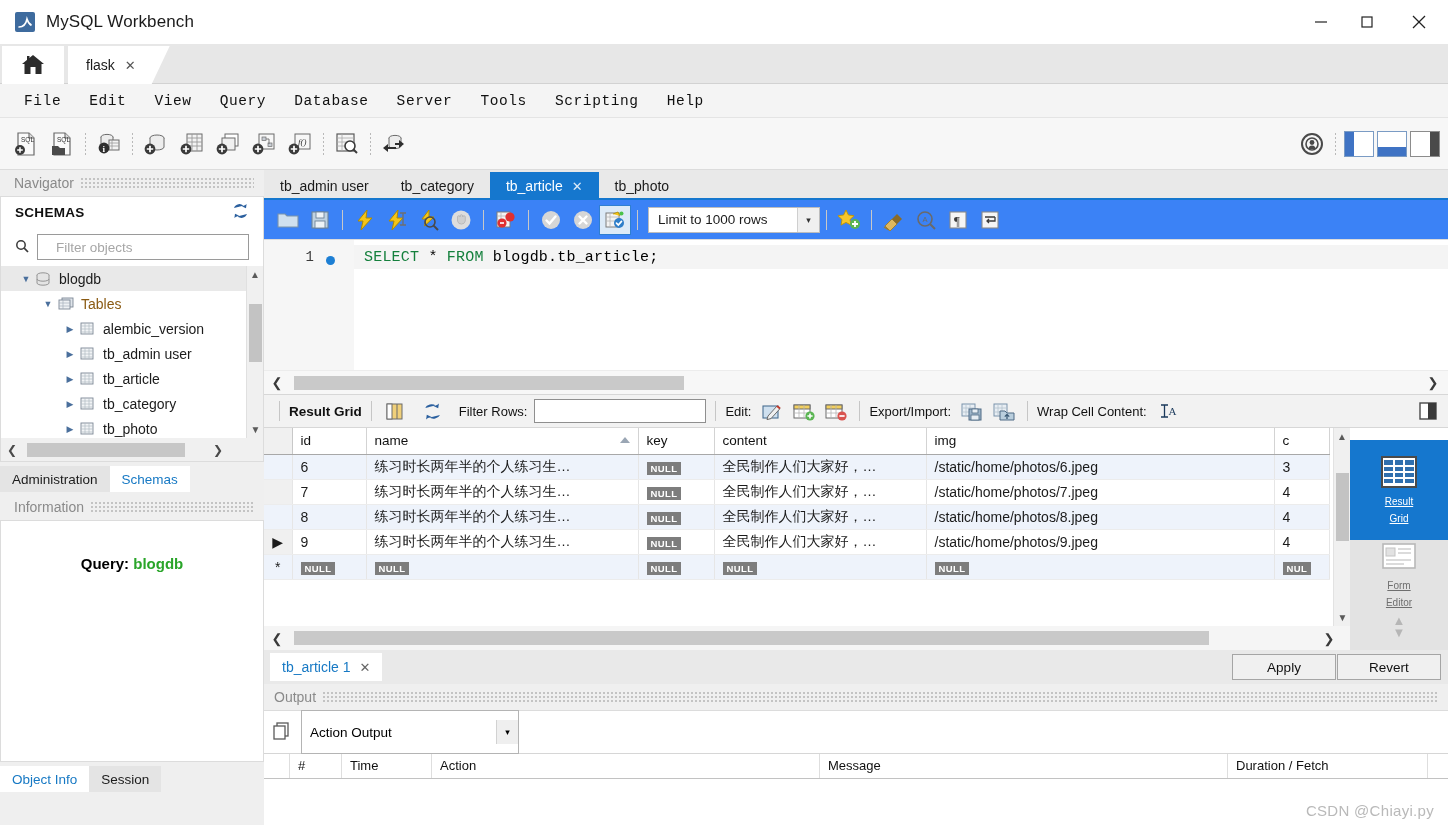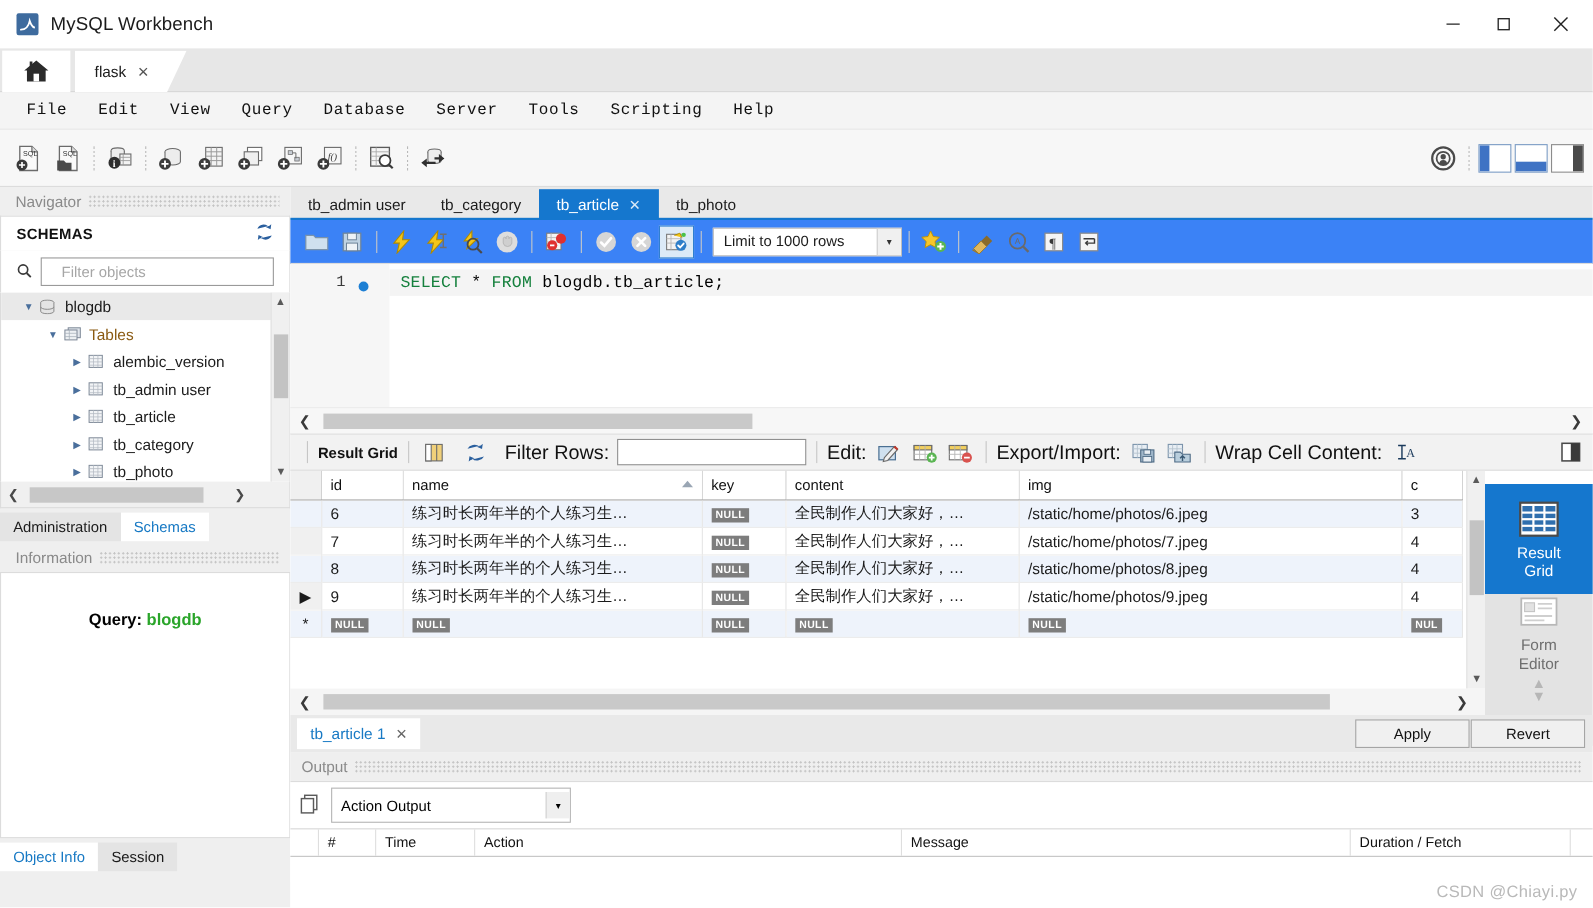--- a/index.html
+++ b/index.html
@@ -186,21 +186,21 @@
   .ed-hscroll .arrow { width:26px; text-align:center; font-size:13px; color:#3a3a3a; }
   .ed-hscroll .thumb { position:absolute; left:30px; width:390px; height:14px; background:#c9c9c9; }
 
   
   .rgtoolbar {
     height:34px; background:#f2f2f2; display:flex; align-items:center; padding-left:6px;
     border-top:1px solid #d7d7d7; border-bottom:1px solid #d7d7d7; gap:0;
   }
   .rg-sep { width:1px; height:20px; background:#c6c6c6; margin:0 9px; }
   .rg-label { font-size:13.5px; font-weight:bold; color:#111; }
-  .rg-txt { font-size:18px; color:#111; }
+  .rg-txt { font-size:13px; color:#111; }
   .rg-ibtn { width:28px; height:26px; display:flex; align-items:center; justify-content:center; }
   .filter-rows-input { width:172px; height:24px; background:#fff; border:1px solid #8f8f8f; margin-left:7px; }
 
   
   .gridwrap { position:relative; height:198px; background:#fff; }
   table.grid { border-collapse:collapse; table-layout:fixed; width:1065px; }
   table.grid th {
     height:26px; background:#fff; border-right:1px solid #d3d3d3; border-bottom:1px solid #a8a8a8;
     font-weight:normal; font-size:13.5px; text-align:left; padding:0 8px; color:#111; position:relative;
   }
@@ -228,21 +228,21 @@
   .grid-hscroll { height:24px; background:#f5f5f5; display:flex; align-items:center; position:relative; }
   .grid-hscroll .arrow { width:26px; text-align:center; font-size:13px; color:#3a3a3a; }
   .grid-hscroll .thumb { position:absolute; left:30px; width:915px; height:14px; background:#c9c9c9; }
 
   
   .sideswitch {
     position:absolute; right:0; top:270px; width:98px; height:238px; background:#e3e3e3;
   }
   .ss-item { width:98px; height:100px; display:flex; flex-direction:column; align-items:center; justify-content:center; gap:3px; }
   .ss-item.active { background:#1577ce; color:#fff; }
-  .ss-item .lbl { font-size:14px; line-height:14px; text-align:center; }
+  .ss-item .lbl { font-size:10px; line-height:14px; text-align:center;text-decoration:underline; }
   .ss-item .lbl.dim { color:#6f6f6f; }
   .ss-arrows { display:flex; flex-direction:column; align-items:center; gap:0px; padding-top:2px; color:#b6b6b6; }
 
   
   .resfoot { height:34px; background:#e9e9e9; display:flex; align-items:center; position:relative; }
   .restab {
     height:28px; margin-left:6px; padding:0 12px; display:flex; align-items:center; gap:9px;
     background:#fff; font-size:14px; color:#1779c4;
   }
   .restab .x { color:#666; font-size:13px; }
@@ -252,21 +252,21 @@
   }
 
   
   .outcap { height:26px; display:flex; align-items:center; padding-left:10px; color:#8a8a8a; font-size:14px; background:#efefef; }
   .outcap .dots { flex:1; height:12px; margin-left:6px; margin-right:10px;
     background-image: radial-gradient(#c3c3c3 1px, transparent 1px);
     background-size:4px 4px; background-position:0 4px; }
   .outbody { background:#fff; height:92px; border-top:1px solid #dcdcdc; }
   .outsel-row { height:42px; display:flex; align-items:center; padding-left:8px; gap:9px; }
   .outsel {
-    width:218px; height:32px; background:#fff; border:1px solid #b4b4b4;
+    width:218px; height:44px; background:#fff; border:1px solid #b4b4b4;
     display:flex; align-items:center; justify-content:space-between;
   }
   .outsel .t { padding-left:8px; font-size:13.5px; }
   .outsel .drop { width:22px; height:24px; background:#efefef; border-left:1px solid #d2d2d2;
     display:flex; align-items:center; justify-content:center; font-size:9px; }
   .outhdr { height:26px; display:flex; border-top:1px solid #d6d6d6; border-bottom:1px solid #c2c2c2; background:#fff; }
   .outhdr .c { font-size:13px; padding:4px 8px; border-right:1px solid #dedede; color:#111; }
 
   .watermark {
     position:absolute; right:14px; bottom:6px; color:#b9b9b9; font-size:15px;

